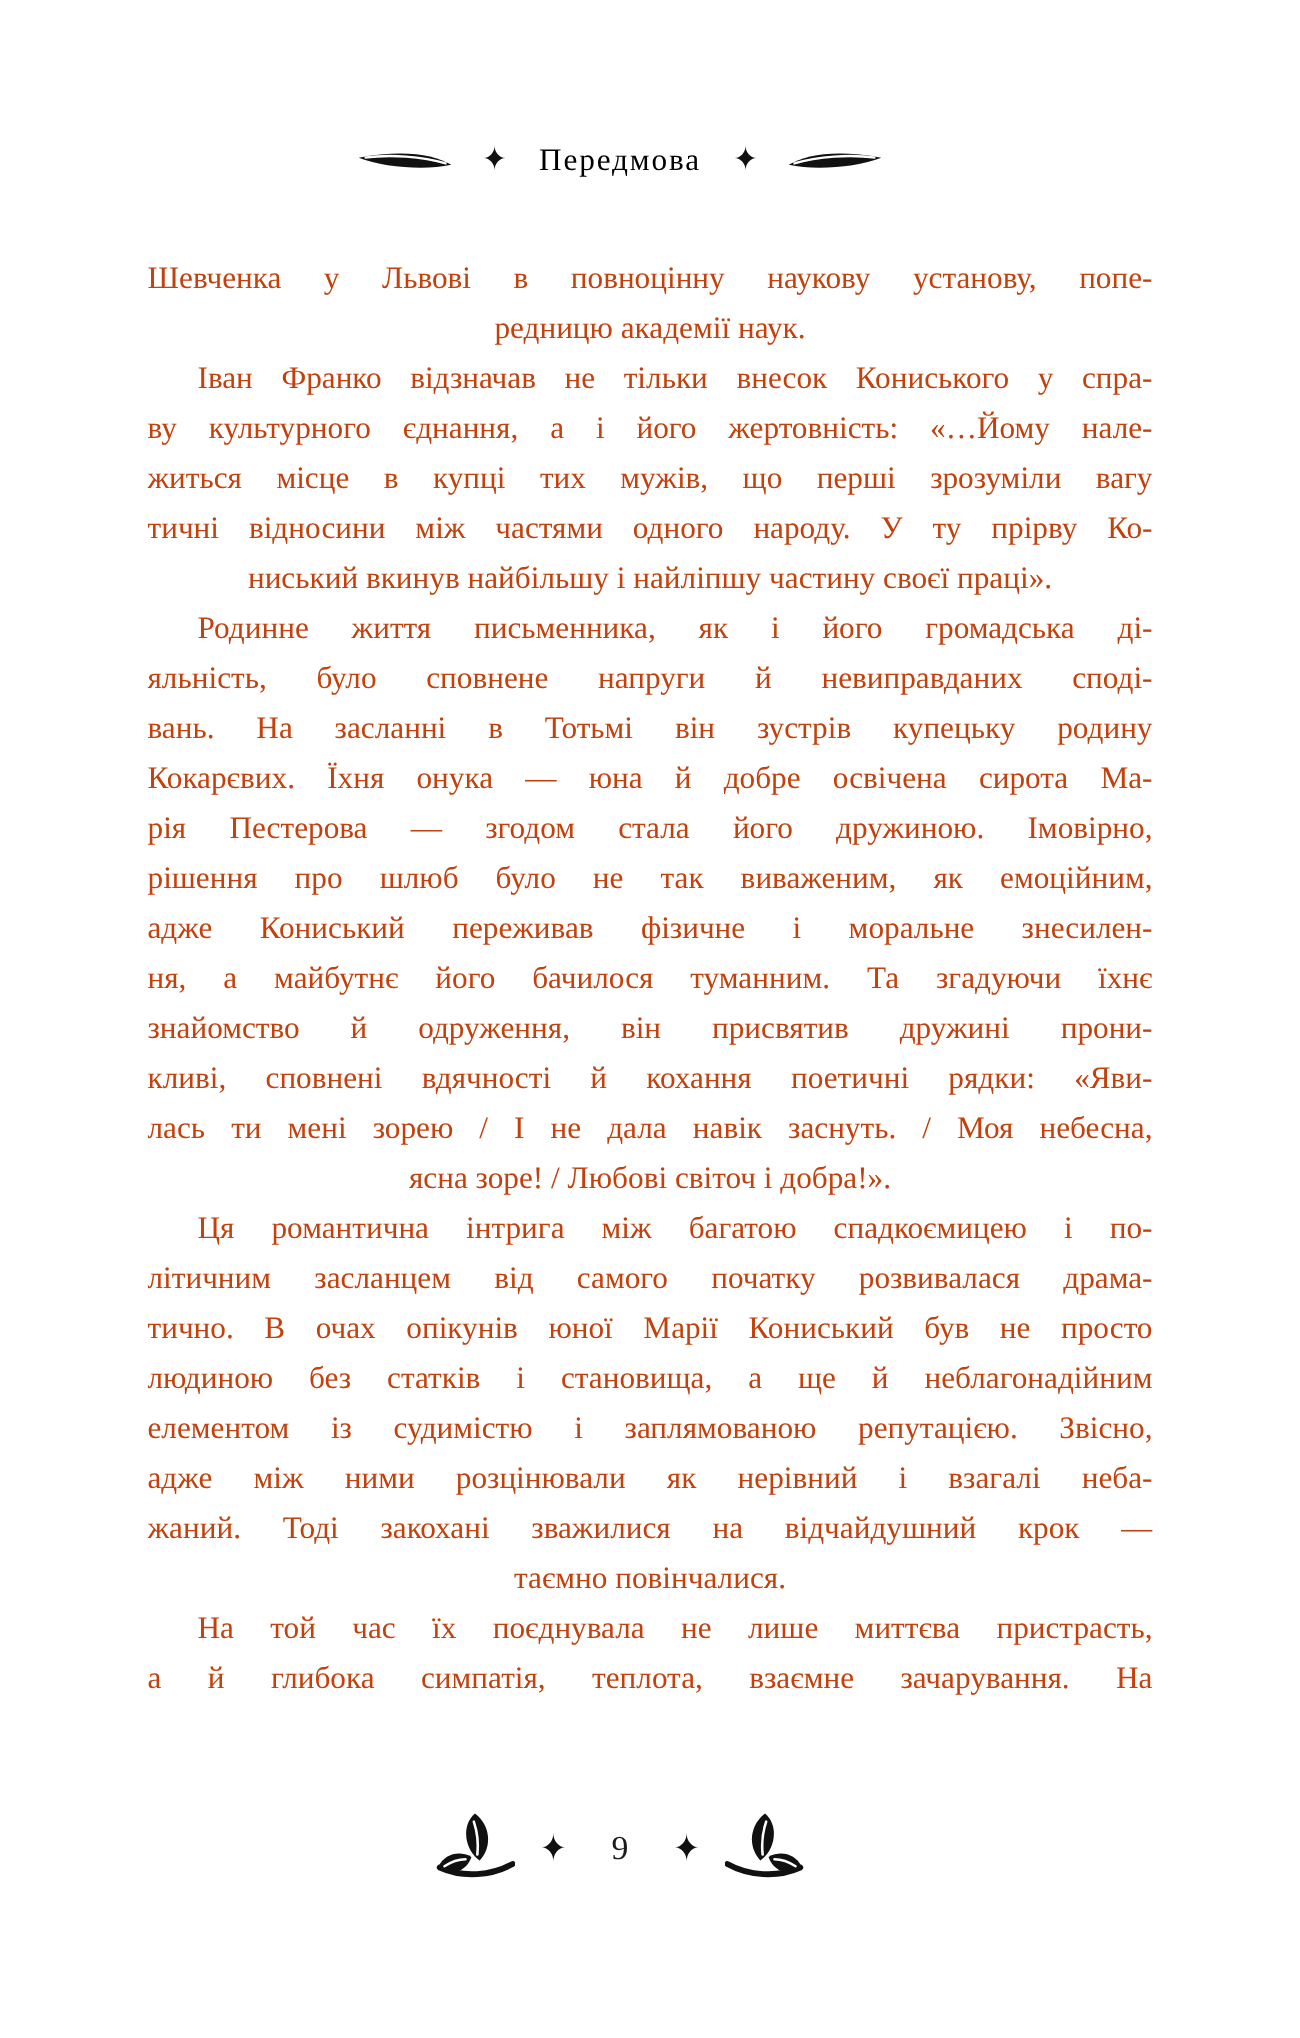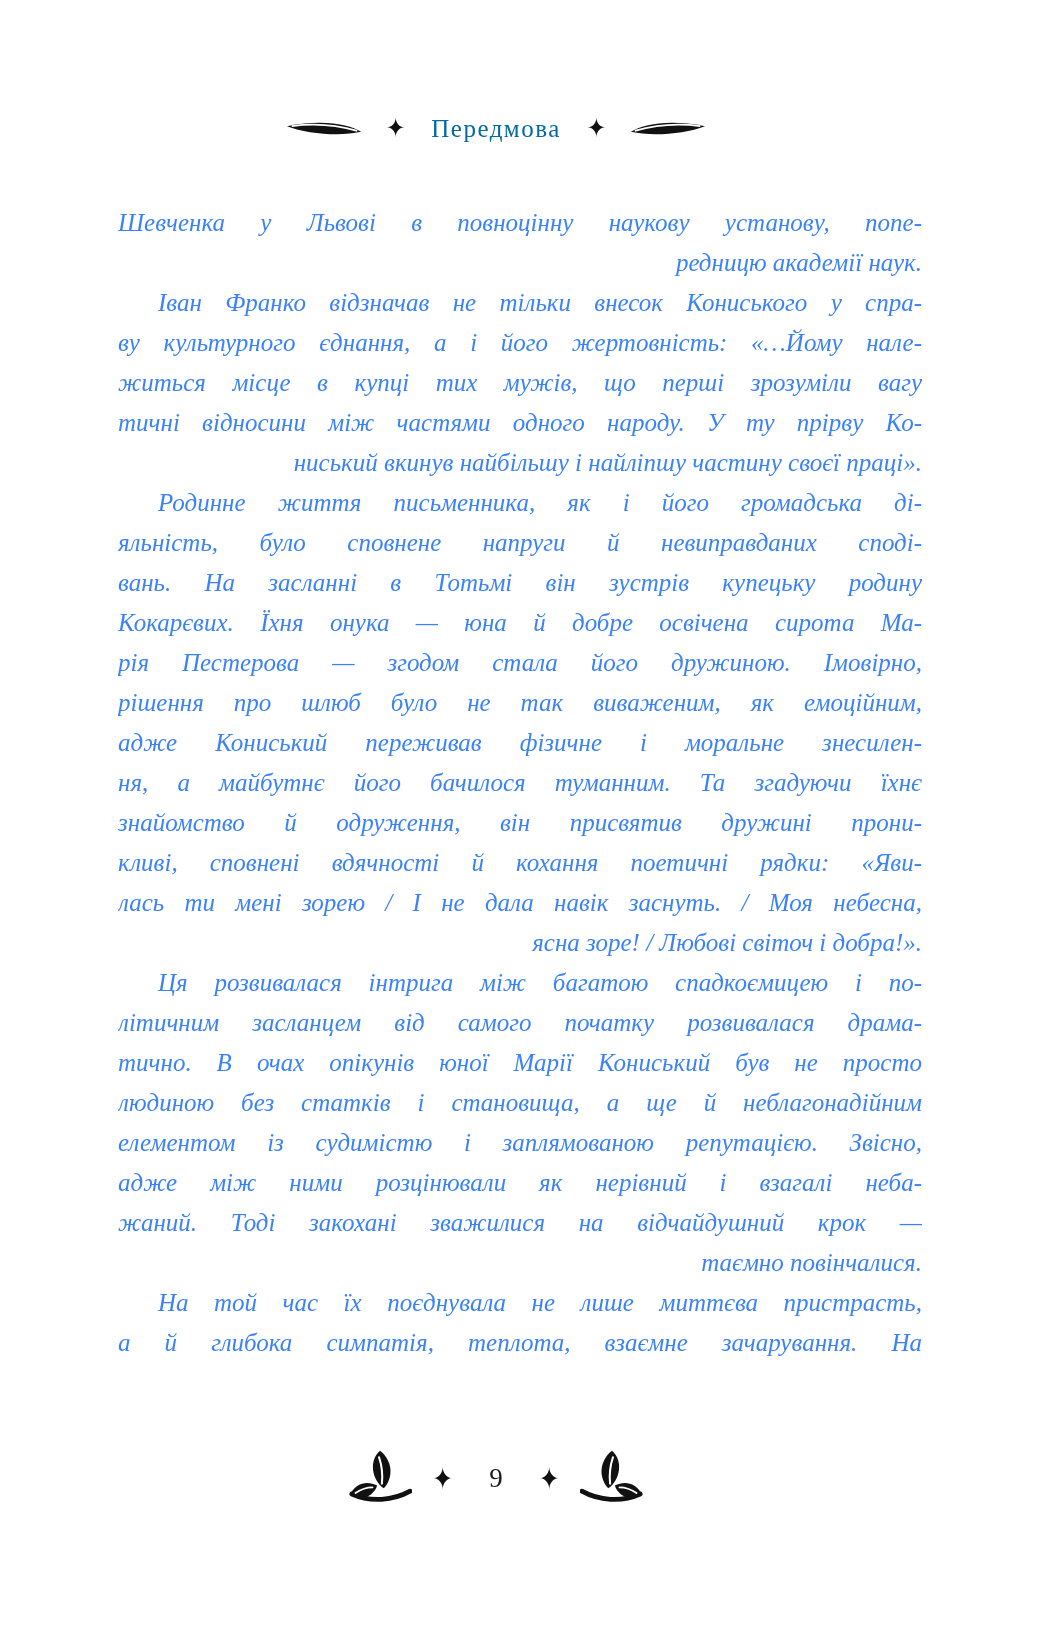--- a/index.html
+++ b/index.html
@@ -9,35 +9,35 @@
     color:#1a1a1a;
   }
   .page{position:relative;width:1040px;height:1630px;background:#fff;overflow:hidden;}
 
   
   .running-head{
     position:absolute;top:116px;left:0;width:992px; 
     display:flex;justify-content:center;align-items:center;gap:24px;
   }
   .chapter-title{
-    font-size:25px;letter-spacing:1.5px;color:#0369a1;line-height:1;
+    font-size:25px;letter-spacing:1.5px;color:#000000;line-height:1;
     padding:0 2px;white-space:nowrap;
   }
   .sparkle{font-family:"DejaVu Sans",sans-serif;font-size:23px;line-height:1;color:#111;
     transform:scaleY(1.15);display:inline-block;}
   .leaf-svg{display:block;}
 
   
   .text-block{
     position:absolute;left:118px;top:203px;width:804px;
-    font-size:25px;color:#3b82f6;font-style:italic;
+    font-size:25px;color:#c2410c;
   }
   .ln{
     display:block;height:40px;line-height:40px;overflow:hidden;
-    text-align:right;white-space:normal;
+    text-align:center;white-space:normal;
   }
   .ln.j{text-align:justify;text-align-last:justify;}
   .ln.ind{text-indent:40px;}
 
   
   .page-footer{
     position:absolute;top:1448px;left:0;width:992px;
     display:flex;justify-content:center;align-items:center;gap:20px;
   }
   .sparkle-footer{font-family:"DejaVu Sans",sans-serif;font-size:25px;line-height:1;color:#111;
@@ -84,21 +84,21 @@
     <div class="ln j">вань. На засланні в Тотьмі він зустрів купецьку родину</div>
     <div class="ln j">Кокарєвих. Їхня онука — юна й добре освічена сирота Ма-</div>
     <div class="ln j">рія Пестерова — згодом стала його дружиною. Імовірно,</div>
     <div class="ln j">рішення про шлюб було не так виваженим, як емоційним,</div>
     <div class="ln j">адже Кониський переживав фізичне і моральне знесилен-</div>
     <div class="ln j">ня, а майбутнє його бачилося туманним. Та згадуючи їхнє</div>
     <div class="ln j">знайомство й одруження, він присвятив дружині прони-</div>
     <div class="ln j">кливі, сповнені вдячності й кохання поетичні рядки: «Яви-</div>
     <div class="ln j">лась ти мені зорею / І не дала навік заснуть. / Моя небесна,</div>
     <div class="ln">ясна зоре! / Любові світоч і добра!».</div>
-    <div class="ln j ind">Ця розвивалася інтрига між багатою спадкоємицею і по-</div>
+    <div class="ln j ind">Ця романтична інтрига між багатою спадкоємицею і по-</div>
     <div class="ln j">літичним засланцем від самого початку розвивалася драма-</div>
     <div class="ln j">тично. В очах опікунів юної Марії Кониський був не просто</div>
     <div class="ln j">людиною без статків і становища, а ще й неблагонадійним</div>
     <div class="ln j">елементом із судимістю і заплямованою репутацією. Звісно,</div>
     <div class="ln j">адже між ними розцінювали як нерівний і взагалі неба-</div>
     <div class="ln j">жаний. Тоді закохані зважилися на відчайдушний крок —</div>
     <div class="ln">таємно повінчалися.</div>
     <div class="ln j ind">На той час їх поєднувала не лише миттєва пристрасть,</div>
     <div class="ln j">а й глибока симпатія, теплота, взаємне зачарування. На</div>
   </div>

